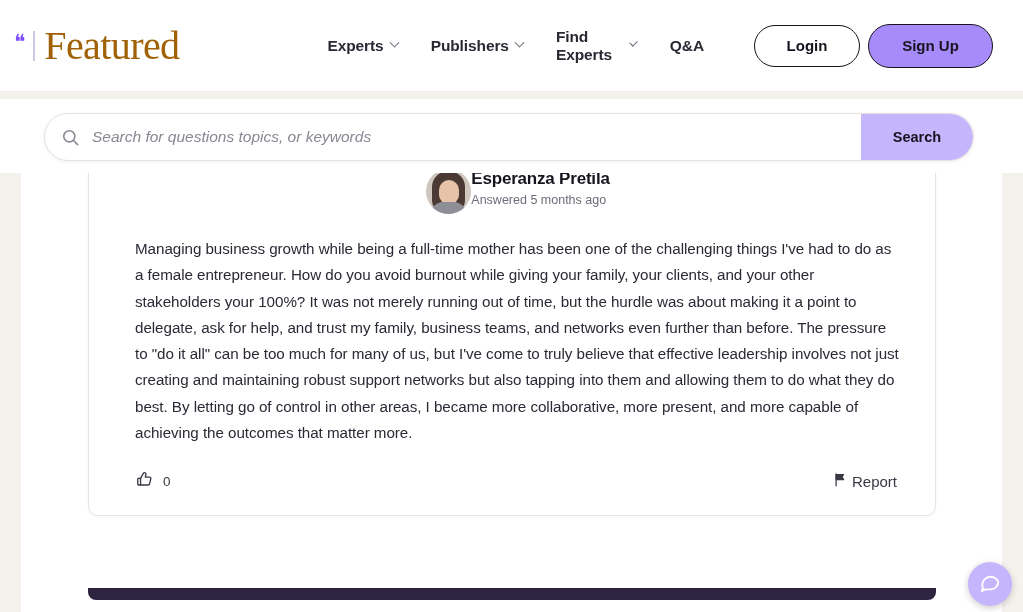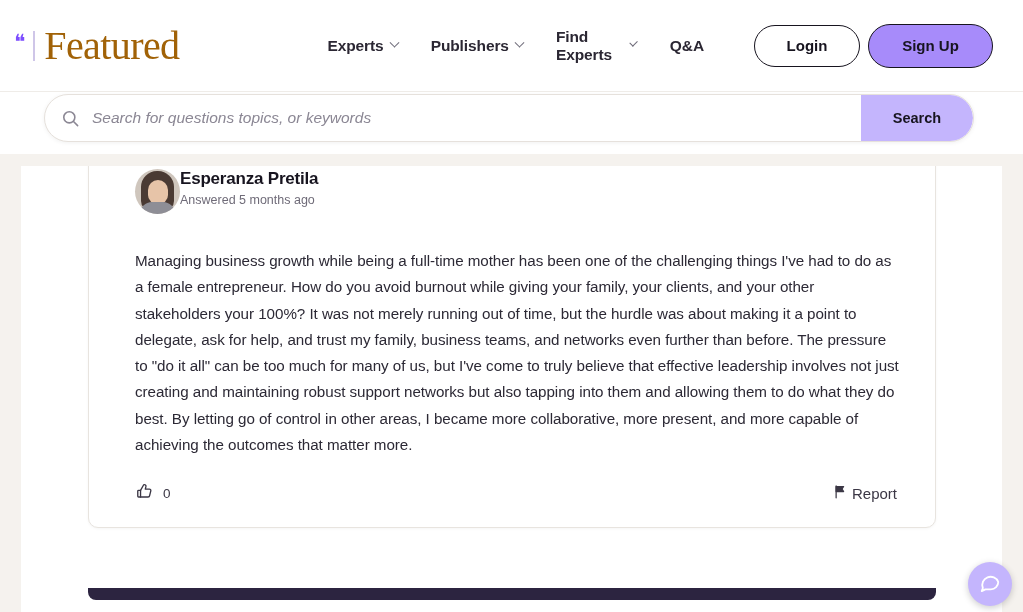--- a/index.html
+++ b/index.html
@@ -106,21 +106,21 @@
     font-size: 15px;
     font-weight: bold;
     color: #17141f;
     cursor: pointer;
     font-family: "Liberation Sans", sans-serif;
   }
 
   
   .searchbar-band {
     position: absolute;
-    top: 80px; left: 0;
+    top: 99px; left: 0;
     width: 1023px;
     height: 74px;
     background: #ffffff;
     z-index: 9;
   }
   .searchbar {
     position: absolute;
     top: 14px;
     left: 44px;
     width: 930px;
@@ -203,21 +203,22 @@
     top: 422px;
     width: 848px;
     height: 12px;
     background: #2c2440;
     border-radius: 0 0 8px 8px;
   }
 
   .author-row {
     display: flex;
     align-items: flex-start;
-    margin-bottom: 34px;
+    margin-bottom: 22px;
+    justify-content: center;
   }
   .avatar {
     width: 45px;
     height: 45px;
     border-radius: 50%;
     flex: 0 0 auto;
     overflow: hidden;
     background: #cfc6bd;
     position: relative;
   }

